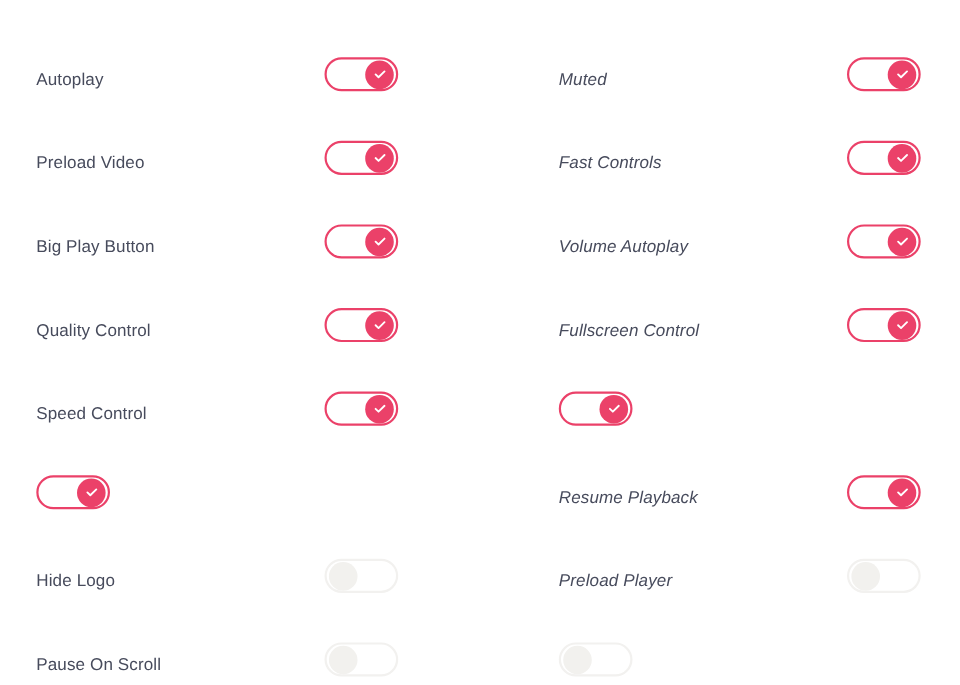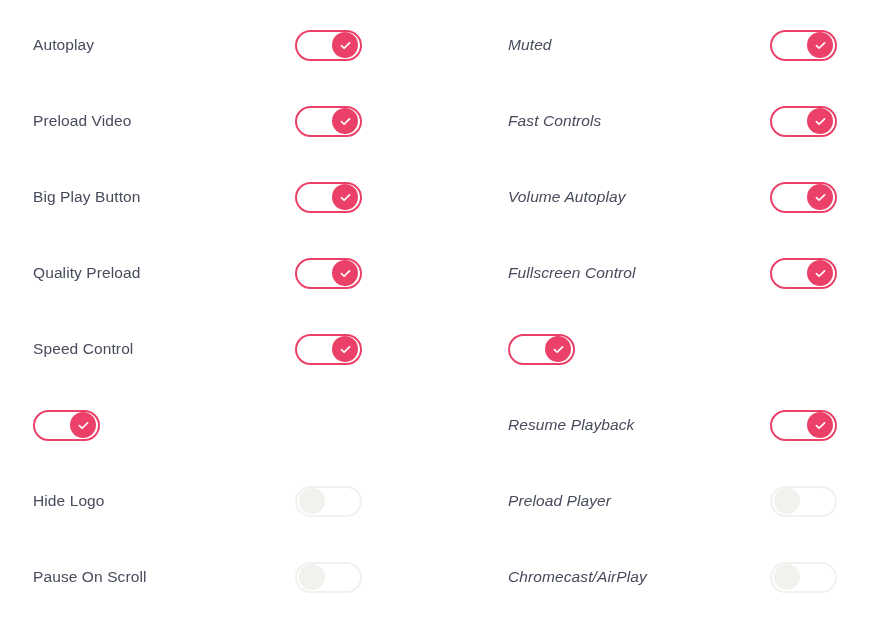--- a/index.html
+++ b/index.html
@@ -25,21 +25,21 @@
     height: 623px;
     display: grid;
     grid-template-columns: 475px 398px;
     grid-auto-rows: 76px;
     align-content: start;
     padding-top: 7px;
   }
 
   .setting-row {
     display: flex;
-    align-items: center;
+    align-items: flex-end;
     height: 76px;
     padding-left: 33px;
     padding-right: 0;
     gap: 23px;
   }
   .setting-row.col-right {
     padding-left: 33px;
     font-style: italic;
   }
 
@@ -159,21 +159,21 @@
       <span class="setting-label">Volume Autoplay</span>
       <div class="toggle on" role="switch" aria-checked="true" tabindex="0">
         <span class="knob">
           <svg class="check-icon" viewBox="0 0 16 16" aria-hidden="true">
             <path d="M3 8.2 L6.3 11.4 L13 4.8" fill="none" stroke="#ffffff" stroke-width="2.1" stroke-linecap="round" stroke-linejoin="round"></path>
           </svg>
         </span>
       </div>
     </div>
     <div class="setting-row">
-      <span class="setting-label">Quality Preload</span>
+      <span class="setting-label">Quality Control</span>
       <div class="toggle on" role="switch" aria-checked="true" tabindex="0">
         <span class="knob">
           <svg class="check-icon" viewBox="0 0 16 16" aria-hidden="true">
             <path d="M3 8.2 L6.3 11.4 L13 4.8" fill="none" stroke="#ffffff" stroke-width="2.1" stroke-linecap="round" stroke-linejoin="round"></path>
           </svg>
         </span>
       </div>
     </div>
     <div class="setting-row col-right">
       <span class="setting-label">Fullscreen Control</span>
@@ -235,18 +235,17 @@
         <span class="knob"></span>
       </div>
     </div>
     <div class="setting-row">
       <span class="setting-label">Pause On Scroll</span>
       <div class="toggle off" role="switch" aria-checked="false" tabindex="0">
         <span class="knob"></span>
       </div>
     </div>
     <div class="setting-row col-right">
-      <span class="setting-label">Chromecast/AirPlay</span>
       <div class="toggle off" role="switch" aria-checked="false" tabindex="0">
         <span class="knob"></span>
       </div>
     </div>
   </div>
 
 </body></html>

